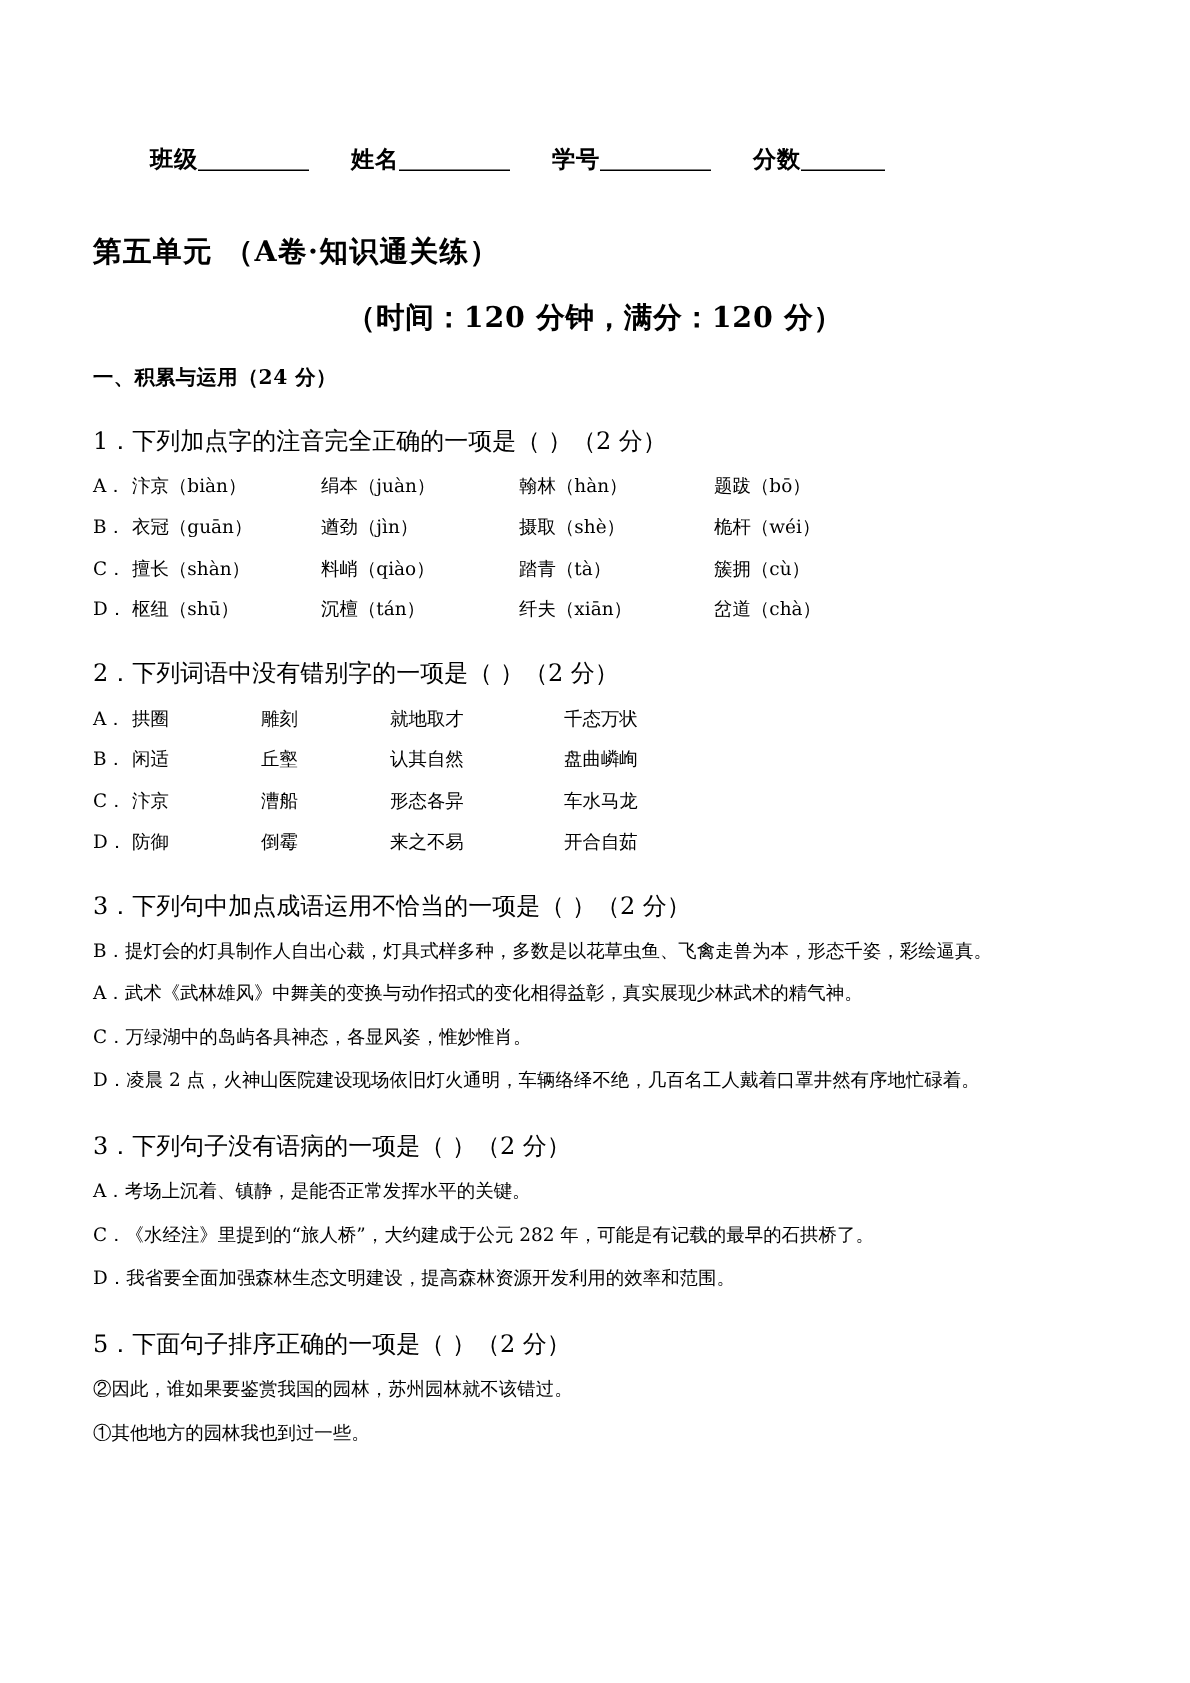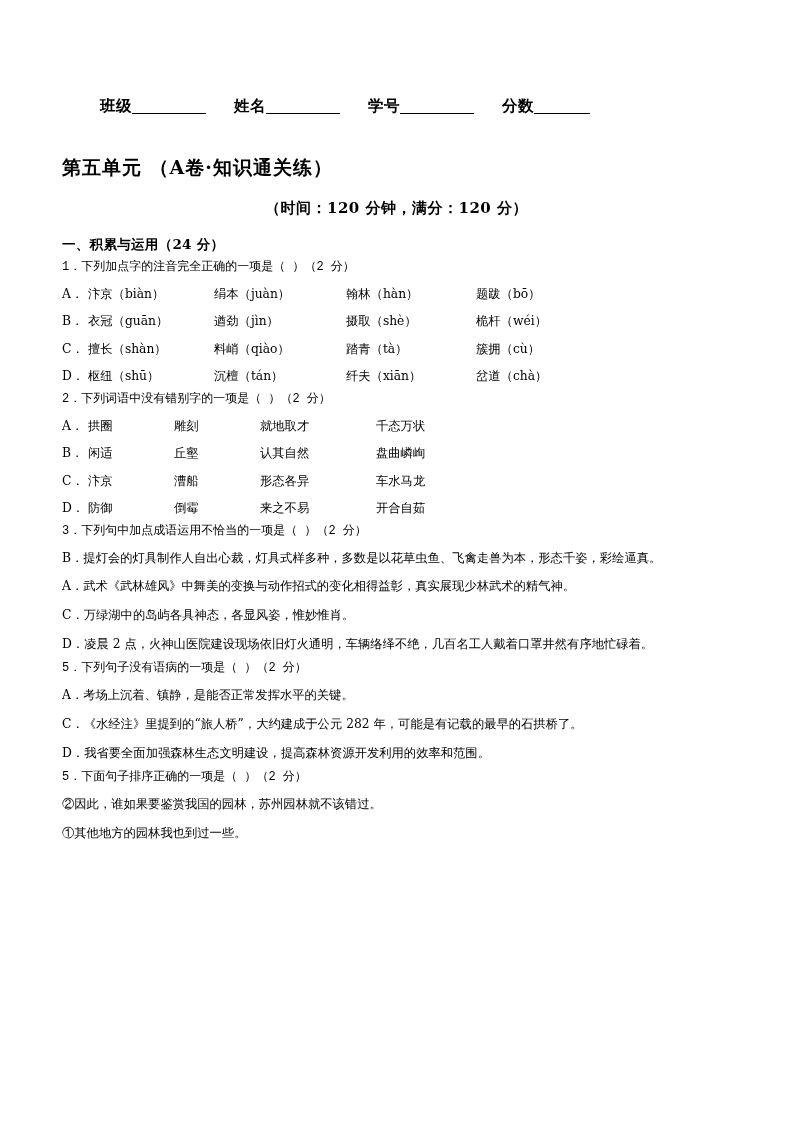--- a/index.html
+++ b/index.html
@@ -52,37 +52,36 @@
   
   .doc-title {
     font-weight: bold;
     font-size: 19px;
     margin-top: 38px;
     letter-spacing: 1px;
   }
   .doc-subtitle {
     text-align: center;
     font-weight: bold;
-    font-size: 15px;
+    font-size: 19px;
     margin-top: 18px;
     letter-spacing: 0.5px;
   }
 
   
   .section-head {
     font-weight: bold;
     font-size: 13.5px;
     margin-top: 18px;
     letter-spacing: 0.3px;
   }
   .q {
-    font-size: 12px;
-    margin-top: 4px;
+    font-size: 16px;
+    margin-top: 21px;
     line-height: 1.5;
-    font-family: Liberation Mono, monospace;
   }
   .opt-row {
     font-size: 12.3px;
     margin-top: 9px;
     display: flex;
     line-height: 1.5;
   }
   .opt-row .lead { width: 26px; flex: none; }
   .opt-cells { display: flex; flex: 1; }
   .opt-cells span { display: inline-block; }
@@ -212,21 +211,21 @@
       <span class="ww4">开合自茹</span>
     </span>
   </div>
 
   <div class="q">3．下列句中加点成语运用不恰当的一项是（          ）（2 分）</div>
   <div class="para para-hang">B．提灯会的灯具制作人自出心裁，灯具式样多种，多数是以花草虫鱼、飞禽走兽为本，形态千姿，彩绘逼真。</div>
   <div class="para para-hang">A．武术《武林雄风》中舞美的变换与动作招式的变化相得益彰，真实展现少林武术的精气神。</div>
   <div class="para para-hang">C．万绿湖中的岛屿各具神态，各显风姿，惟妙惟肖。</div>
   <div class="para para-hang">D．凌晨 2 点，火神山医院建设现场依旧灯火通明，车辆络绎不绝，几百名工人戴着口罩井然有序地忙碌着。</div>
 
-  <div class="q">5．下列句子没有语病的一项是（          ）（2 分）</div>
+  <div class="q">3．下列句子没有语病的一项是（          ）（2 分）</div>
   <div class="para para-hang">A．考场上沉着、镇静，是能否正常发挥水平的关键。</div>
   <div class="para para-hang">C．《水经注》里提到的“旅人桥”，大约建成于公元 282 年，可能是有记载的最早的石拱桥了。</div>
   <div class="para para-hang">D．我省要全面加强森林生态文明建设，提高森林资源开发利用的效率和范围。</div>
 
   <div class="q">5．下面句子排序正确的一项是（          ）（2 分）</div>
   <div class="para">②因此，谁如果要鉴赏我国的园林，苏州园林就不该错过。</div>
   <div class="para">①其他地方的园林我也到过一些。</div>
 
 </div>
 

